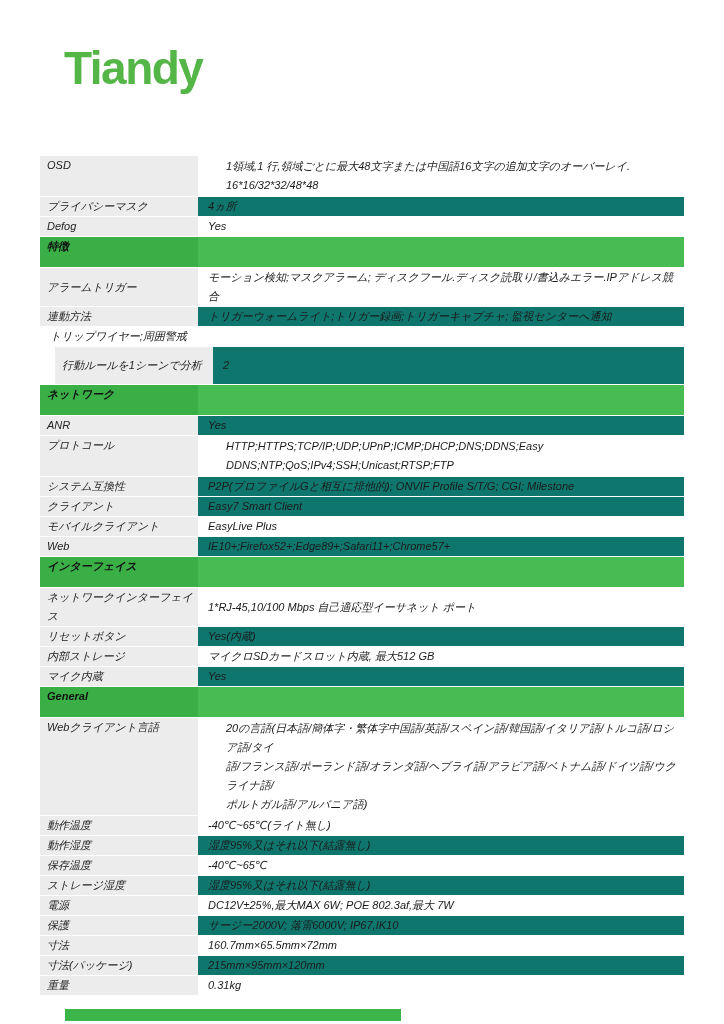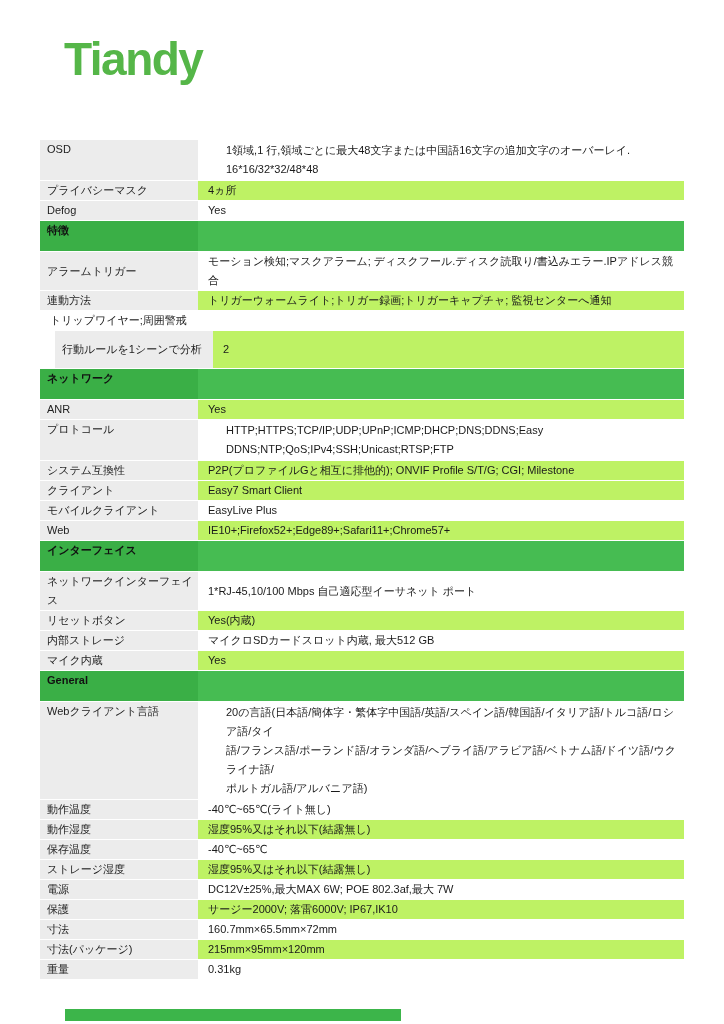--- a/index.html
+++ b/index.html
@@ -2,46 +2,46 @@
 <html><head>
 <meta charset="utf-8">
 <style>
   html,body{margin:0;padding:0;}
   body{
     width:724px;height:1024px;position:relative;background:#ffffff;
     font-family:"Liberation Sans","DejaVu Sans",sans-serif;
     color:#1a1a1a;overflow:hidden;
   }
   .logo{
-    position:absolute;left:64px;top:32px;
+    position:absolute;left:64px;top:41px;
     font-size:46px;font-weight:bold;letter-spacing:-1.5px;
     color:#55b648;
   }
   .spec-table{
-    position:absolute;left:40px;top:140px;width:644px;
+    position:absolute;left:40px;top:156px;width:644px;font-style:italic;
   }
   .row{
     display:flex;margin-bottom:1px;min-height:19px;align-items:center;
   }
   .row.multiline{align-items:flex-start;}
   .row.tall{min-height:37px;margin-left:15px;}
   .cell-label{
     width:158px;flex:0 0 158px;background:#ececec;
     padding:0 4px 0 7px;box-sizing:border-box;
     font-size:11px;line-height:19px;color:#222222;
     align-self:stretch;display:flex;align-items:center;
   }
   .row.multiline .cell-label{align-items:flex-start;}
   .cell-value{
     flex:1;padding:0 6px 0 10px;box-sizing:border-box;
     font-size:11px;line-height:19px;white-space:pre-line;
     background:#ffffff;align-self:stretch;display:flex;align-items:center;
   }
   .row.multiline .cell-value{padding-top:1px;padding-bottom:1px;align-items:flex-start;padding-left:28px;}
-  .row.shade .cell-value{background:#bef264;}
+  .row.shade .cell-value{background:#0f766e;}
   .header-row{
     display:flex;margin-bottom:1px;height:30px;
   }
   .header-left{
     width:158px;flex:0 0 158px;background:#3aaf46;
     padding:0 4px 0 7px;box-sizing:border-box;
     font-size:11px;font-weight:bold;line-height:18px;color:#111111;
   }
   .header-right{flex:1;background:#46bc52;}
   .footer-bar{

